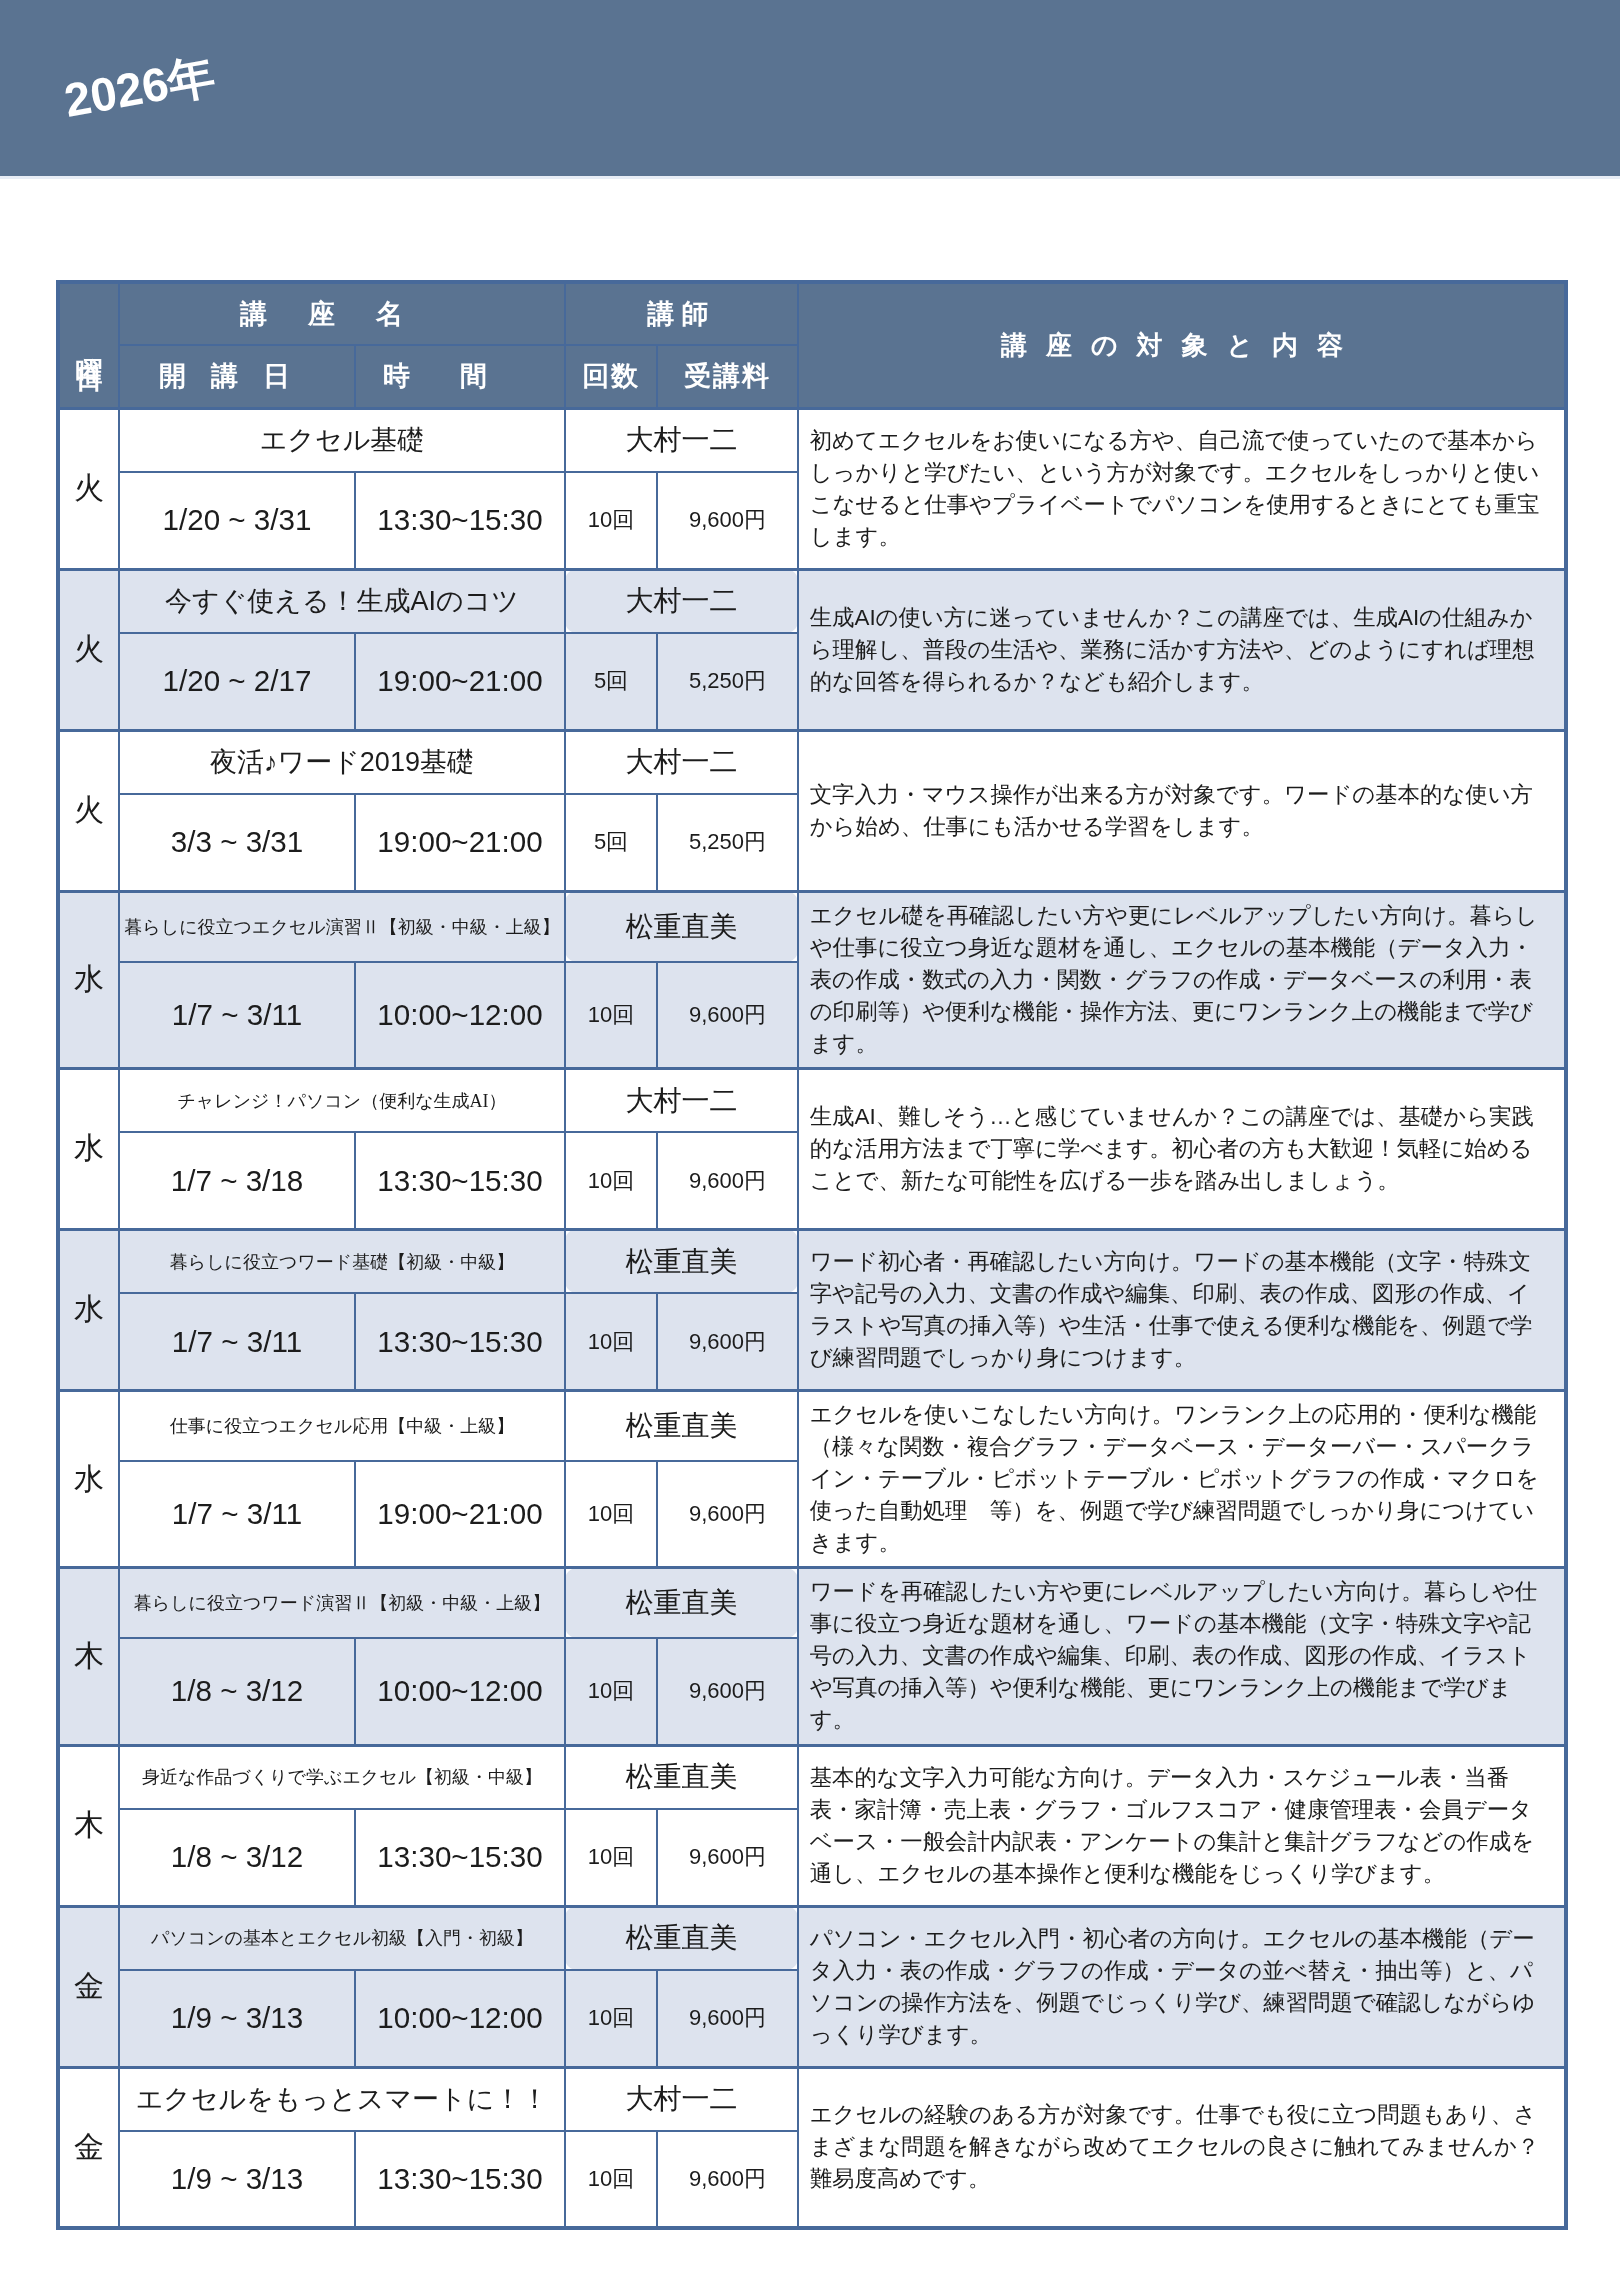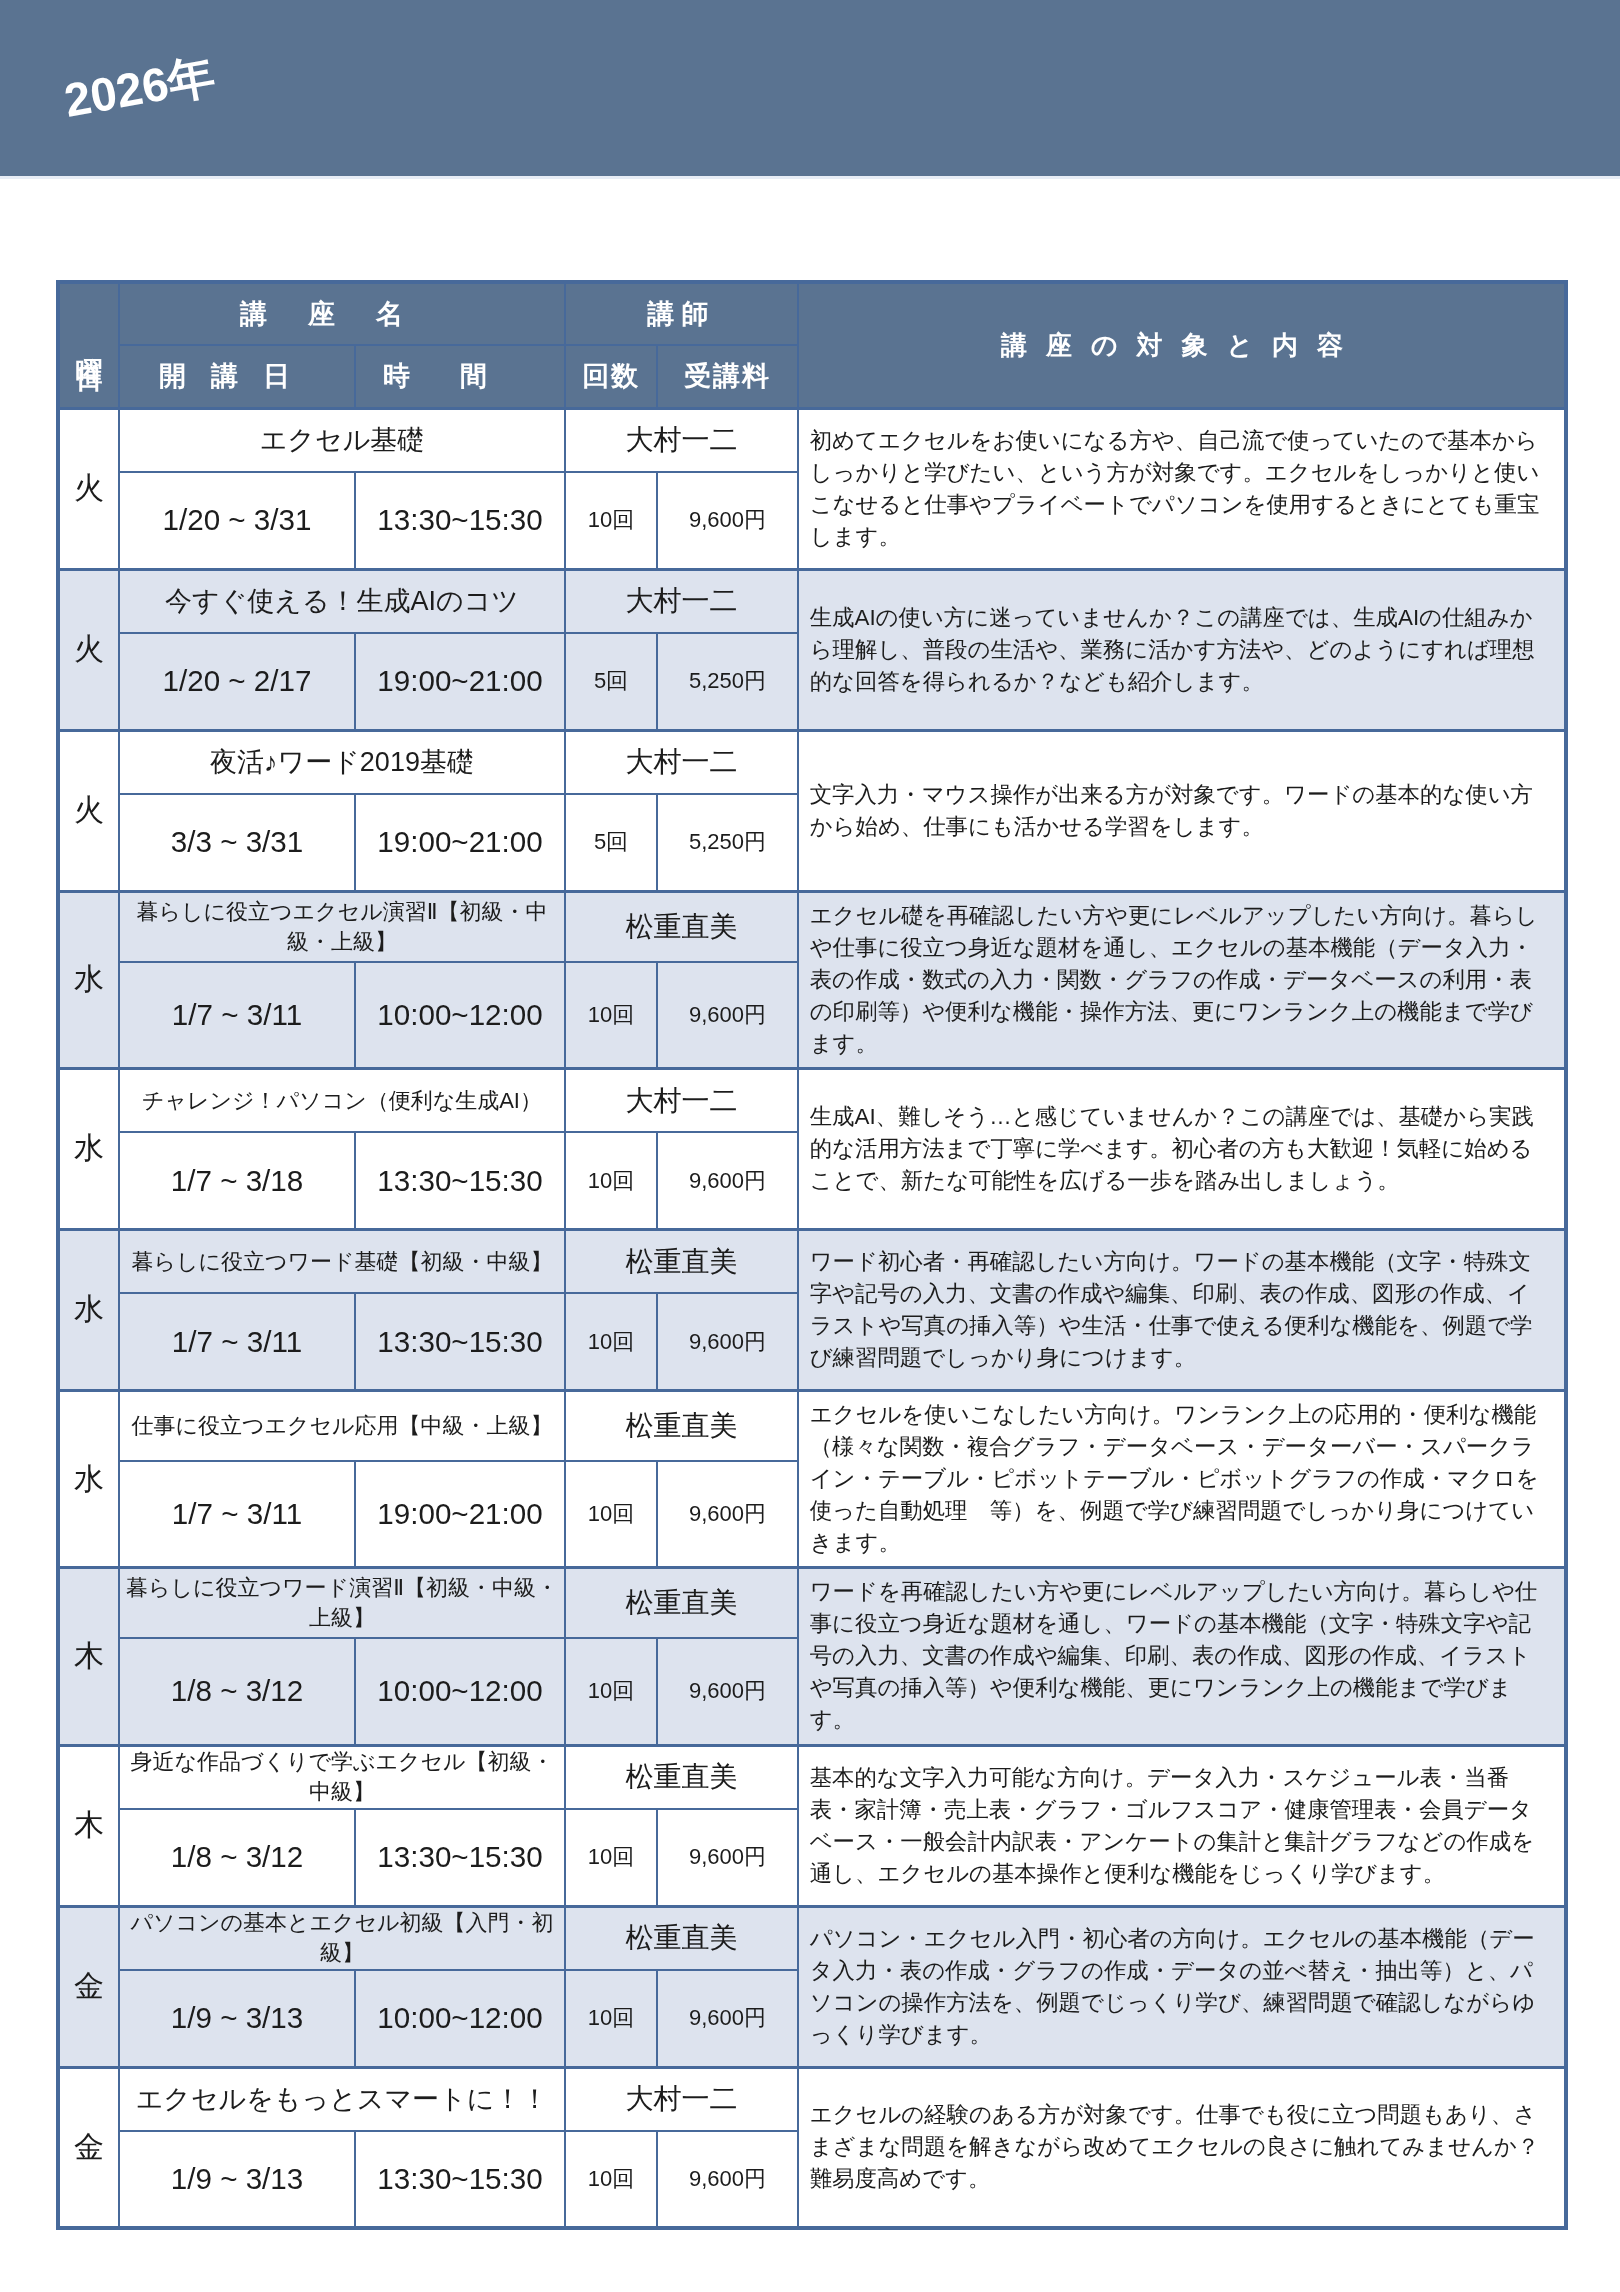--- a/index.html
+++ b/index.html
@@ -72,22 +72,22 @@
     font-size: 27px;
     display: inline-block;
   }
   tbody td { background: #ffffff; }
   tbody tr.shaded td { background: var(--row-shaded); }
   tr.course-top { height: 64px; }
   tr.course-bottom { height: 97px; }
   tr.course-top td { border-top: 3.6px solid var(--border-color); margin-left: 36px; }
   .td-day { font-size: 30px; }
   .td-name { font-size: 27px; font-weight: normal; }
-  .td-name.name-sm { font-size: 22px; }
-  .td-instructor { font-size: 28px; }
+  .td-name.name-sm { font-size: 18px; font-family: Liberation Serif, serif; }
+  .td-instructor { font-size: 28px; border-radius: 12px; }
   .td-date, .td-time { font-size: 29.6px; margin-left: 28px; }
   .td-sessions, .td-fee { font-size: 22px; margin-left: 34px; }
   .td-desc {
     text-align: left;
     font-size: 22.4px;
     line-height: 32px;
     padding: 7.2px 12.5px 7.2px 10.7px;
   }
 </style>
 </head>

